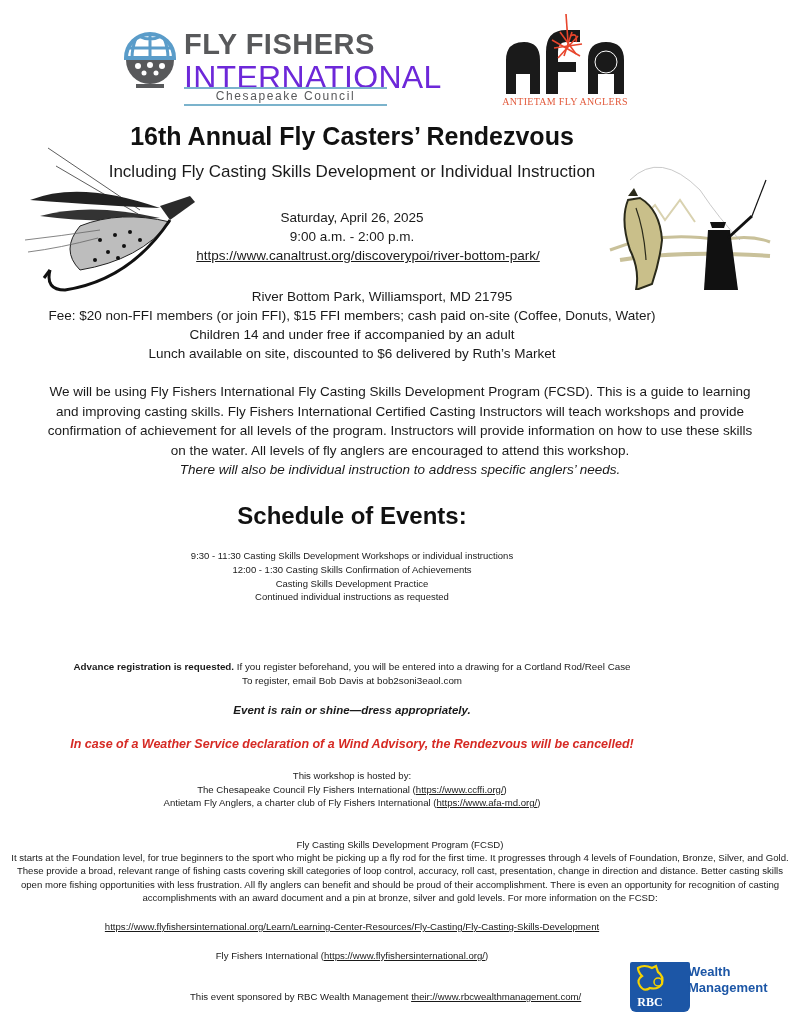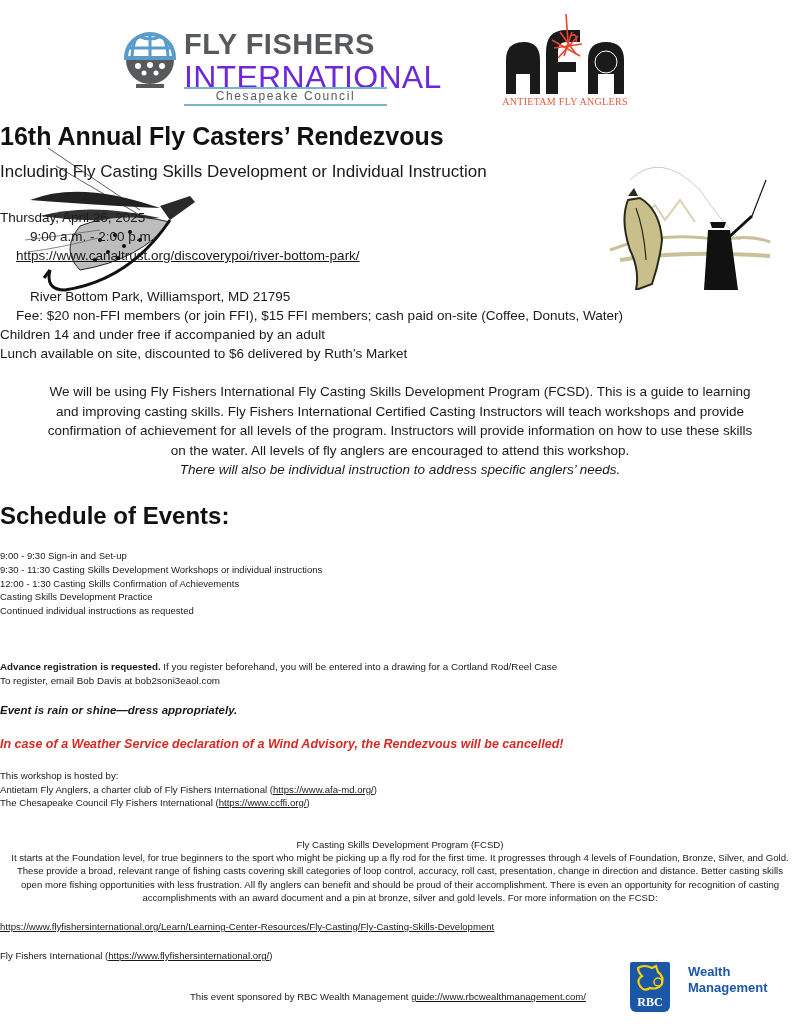--- a/index.html
+++ b/index.html
@@ -1,18 +1,18 @@
 <!DOCTYPE html>
 <html><head>
 <meta charset="utf-8">
 <style>
   html, body { margin:0; padding:0; background:#ffffff; }
   body { width:800px; height:1035px; position:relative; overflow:hidden; font-family:"Liberation Sans", sans-serif; color:#1a1a1a; }
   .abs { position:absolute; }
-  .center { text-align:left; left:0; width:704px; }
+  .center { text-align:center; left:0; width:704px; }
   a, .link { color:#1a1a1a; text-decoration:underline; }
 
   
   #ffi-logo { left:122px; top:26px; width:265px; height:80px; }
   .ffi-line1 { position:absolute; left:62px; top:2px; font-size:29px; font-weight:bold; color:#58595b; letter-spacing:0.5px; white-space:nowrap; }
   .ffi-line2 { position:absolute; left:62px; top:33px; font-size:32px; color:#6d28d9; letter-spacing:0.3px; white-space:nowrap; }
   .ffi-rule { position:absolute; left:62px; width:203px; height:2px; background:#7bb3cc; }
   .ffi-council { position:absolute; left:62px; top:63px; width:203px; text-align:center; font-size:12px; color:#58595b; letter-spacing:1.6px; }
 
   
@@ -20,24 +20,24 @@
   .afa-caption { position:absolute; left:0; top:84px; width:130px; text-align:center; font-family:"Liberation Serif", serif; font-size:10px; color:#e25a3c; letter-spacing:0.3px; white-space:nowrap; }
 
   #title { top:122px; font-size:25px; font-weight:bold; color:#111; }
   #subtitle { top:162px; font-size:17px; color:#1a1a1a; }
 
   #fly-illustration { left:20px; top:140px; width:185px; height:160px; }
   #angler-illustration { left:600px; top:160px; width:175px; height:130px; }
 
   .info { font-size:13.5px; line-height:19px; }
   #event-date { top:208px; }
-  #event-time { top:227px;padding-left:30px; }
+  #event-time { top:227px; }
   #event-url { top:246px;padding-left:16px; }
   #location { top:287px;padding-left:30px; }
-  #fee { top:306px;padding-left:16px; }
+  #fee { top:306px; }
   #children { top:325px; }
   #lunch { top:344px; }
 
   #description { top:382px; left:40px; width:720px; text-align:center; font-size:13.5px; line-height:19.5px; }
   #description .italic { font-style:italic; display:block; }
 
   #schedule-heading { top:502px; font-size:24px; font-weight:bold; color:#111; }
   #schedule-list { top:549px; font-size:9.5px; line-height:13.8px; }
   #schedule-list div { white-space:nowrap; }
 
@@ -46,21 +46,21 @@
   #wind-warning { top:737px; font-size:12.5px; font-weight:bold; font-style:italic; color:#d62a24; }
 
   #hosts { top:769px; font-size:9.6px; line-height:13.5px; }
 
   #fcsd-info { top:838px; left:10px; width:780px; text-align:center; font-size:9.6px; line-height:13.2px; }
   #fcsd-url { top:921px; font-size:9.6px; }
   #ffi-link-line { top:950px; font-size:9.6px; }
   #sponsor-line { top:991px; left:190px; font-size:9.6px; white-space:nowrap; }
 
   #rbc-logo { left:630px; top:962px; width:160px; height:50px; }
-  .rbc-shield { position:absolute; left:0; top:0; width:40px; height:50px; background:#1c56a6; border-radius:2px 2px 6px 6px; }
+  .rbc-shield { position:absolute; left:0; top:0; width:40px; height:50px; background:#1c56a6; border-radius:2px 2px 6px 6px;padding-left:20px; }
   .rbc-text { position:absolute; left:2px; top:33px; width:36px; text-align:center; color:#fff; font-family:"Liberation Serif", serif; font-weight:bold; font-size:12px; }
   .rbc-wm { position:absolute; left:58px; top:2px; font-size:13px; color:#1c56a6; font-weight:bold; line-height:16px; }
 </style>
 </head>
 <body>
 
 <div id="ffi-logo" class="abs">
   <svg width="56" height="62" viewBox="0 0 56 62" style="position:absolute;left:0;top:2px;">
     <path d="M4 30 A24 24 0 0 1 52 30 Z" fill="none" stroke="#5a9cc9" stroke-width="4"></path>
     <path d="M28 6 L28 30 M14 10 Q10 20 10 30 M42 10 Q46 20 46 30 M5 20 L51 20 M16 8 Q28 14 40 8" fill="none" stroke="#5a9cc9" stroke-width="3"></path>
@@ -131,65 +131,64 @@
   <path d="M28 36 L34 28 L38 36" fill="#2a2a1a"></path>
   <path d="M110 62 L126 62 L124 68 L112 68 Z" fill="#111"></path>
   <path d="M108 70 L130 70 L134 100 L138 130 L104 130 L106 100 Z" fill="#111"></path>
   <path d="M128 78 L152 56" stroke="#111" stroke-width="3"></path>
   <path d="M152 56 L166 20" stroke="#111" stroke-width="1.2"></path>
 </svg>
 
 <div id="title" class="abs center">16th Annual Fly Casters’ Rendezvous</div>
 <div id="subtitle" class="abs center">Including Fly Casting Skills Development or Individual Instruction</div>
 
-<div id="event-date" class="abs center info">Thursday, April 26, 2025</div>
+<div id="event-date" class="abs center info">Saturday, April 26, 2025</div>
 <div id="event-time" class="abs center info">9:00 a.m. - 2:00 p.m.</div>
 <div id="event-url" class="abs center info"><a class="link">https://www.canaltrust.org/discoverypoi/river-bottom-park/</a></div>
 <div id="location" class="abs center info">River Bottom Park, Williamsport, MD 21795</div>
 <div id="fee" class="abs center info">Fee: $20 non-FFI members (or join FFI), $15 FFI members; cash paid on-site (Coffee, Donuts, Water)</div>
 <div id="children" class="abs center info">Children 14 and under free if accompanied by an adult</div>
 <div id="lunch" class="abs center info">Lunch available on site, discounted to $6 delivered by Ruth’s Market</div>
 
 <div id="description" class="abs">
   <span>We will be using Fly Fishers International Fly Casting Skills Development Program (FCSD). This is a guide to learning and improving casting skills. Fly Fishers International Certified Casting Instructors will teach workshops and provide confirmation of achievement for all levels of the program. Instructors will provide information on how to use these skills on the water. All levels of fly anglers are encouraged to attend this workshop.</span>
   <span class="italic">There will also be individual instruction to address specific anglers’ needs.</span>
 </div>
 
 <div id="schedule-heading" class="abs center">Schedule of Events:</div>
 <div id="schedule-list" class="abs center">
-  <div>9:00 - 9:30 Sign-in and Set-up</div>
   <div>9:30 - 11:30 Casting Skills Development Workshops or individual instructions</div>
   <div>12:00 - 1:30 Casting Skills Confirmation of Achievements</div>
   <div>Casting Skills Development Practice</div>
   <div>Continued individual instructions as requested</div>
 </div>
 
 <div id="registration" class="abs center">
   <div><b>Advance registration is requested.</b><span> If you register beforehand, you will be entered into a drawing for a Cortland Rod/Reel Case</span></div>
   <div>To register, email Bob Davis at bob2soni3eaol.com</div>
 </div>
 
 <div id="rain-shine" class="abs center">Event is rain or shine—dress appropriately.</div>
 <div id="wind-warning" class="abs center">In case of a Weather Service declaration of a Wind Advisory, the Rendezvous will be cancelled!</div>
 
 <div id="hosts" class="abs center">
   <div>This workshop is hosted by:</div>
+  <div><span>The Chesapeake Council Fly Fishers International (</span><a class="link">https://www.ccffi.org/</a><span>)</span></div>
   <div><span>Antietam Fly Anglers, a charter club of Fly Fishers International (</span><a class="link">https://www.afa-md.org/</a><span>)</span></div>
-  <div><span>The Chesapeake Council Fly Fishers International (</span><a class="link">https://www.ccffi.org/</a><span>)</span></div>
 </div>
 
 <div id="fcsd-info" class="abs">
   <div>Fly Casting Skills Development Program (FCSD)</div>
   <div>It starts at the Foundation level, for true beginners to the sport who might be picking up a fly rod for the first time. It progresses through 4 levels of Foundation, Bronze, Silver, and Gold. These provide a broad, relevant range of fishing casts covering skill categories of loop control, accuracy, roll cast, presentation, change in direction and distance. Better casting skills open more fishing opportunities with less frustration. All fly anglers can benefit and should be proud of their accomplishment. There is even an opportunity for recognition of casting accomplishments with an award document and a pin at bronze, silver and gold levels. For more information on the FCSD:</div>
 </div>
 <div id="fcsd-url" class="abs center"><a class="link">https://www.flyfishersinternational.org/Learn/Learning-Center-Resources/Fly-Casting/Fly-Casting-Skills-Development</a></div>
 
 <div id="ffi-link-line" class="abs center"><span>Fly Fishers International (</span><a class="link">https://www.flyfishersinternational.org/</a><span>)</span></div>
 
-<div id="sponsor-line" class="abs"><span>This event sponsored by RBC Wealth Management </span><a class="link">guide://www.rbcwealthmanagement.com/</a></div>
+<div id="sponsor-line" class="abs"><span>This event sponsored by RBC Wealth Management </span><a class="link">their://www.rbcwealthmanagement.com/</a></div>
 
 <div id="rbc-logo" class="abs">
   <div class="rbc-shield">
     <svg width="40" height="34" viewBox="0 0 40 34" style="position:absolute;left:0;top:0;">
       <path d="M8 6 Q14 2 22 6 L26 4 L28 10 Q34 14 32 22 Q28 28 20 26 Q14 30 10 24 Q6 18 12 14 Q8 10 8 6 Z" fill="none" stroke="#f5d200" stroke-width="2.2"></path>
       <circle cx="28" cy="20" r="4" fill="none" stroke="#f5d200" stroke-width="1.5"></circle>
     </svg>
     <div class="rbc-text">RBC</div>
   </div>
   <div class="rbc-wm">

